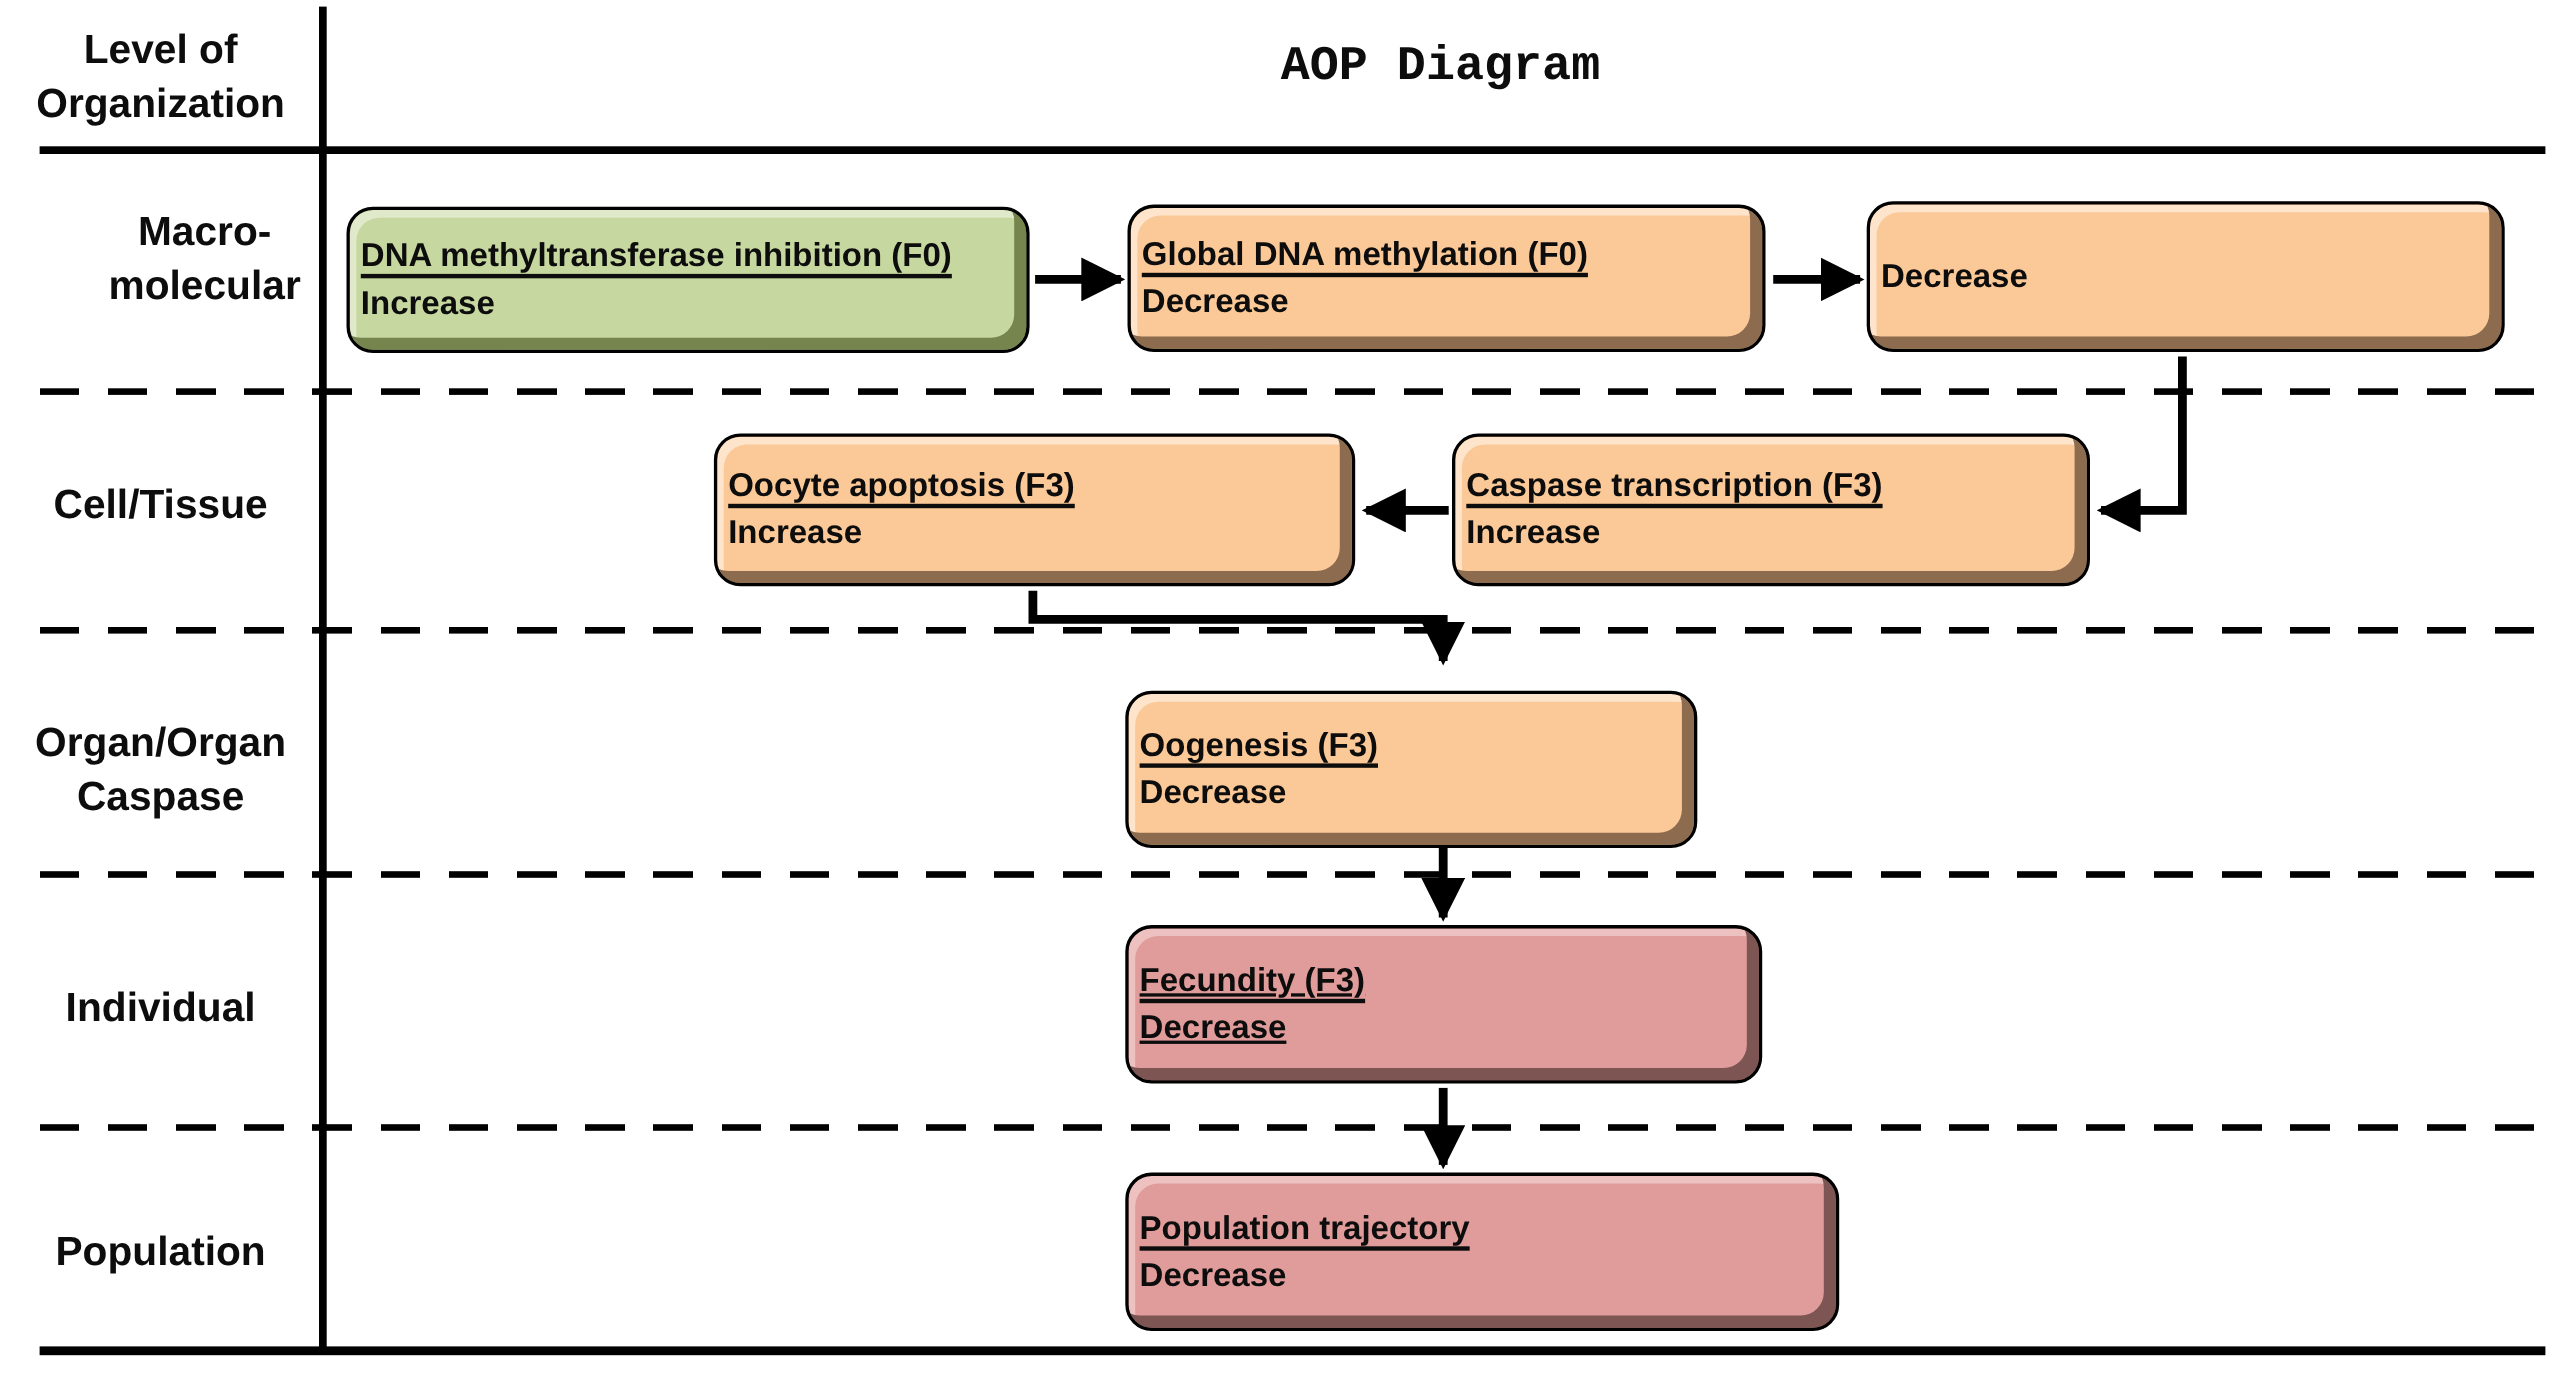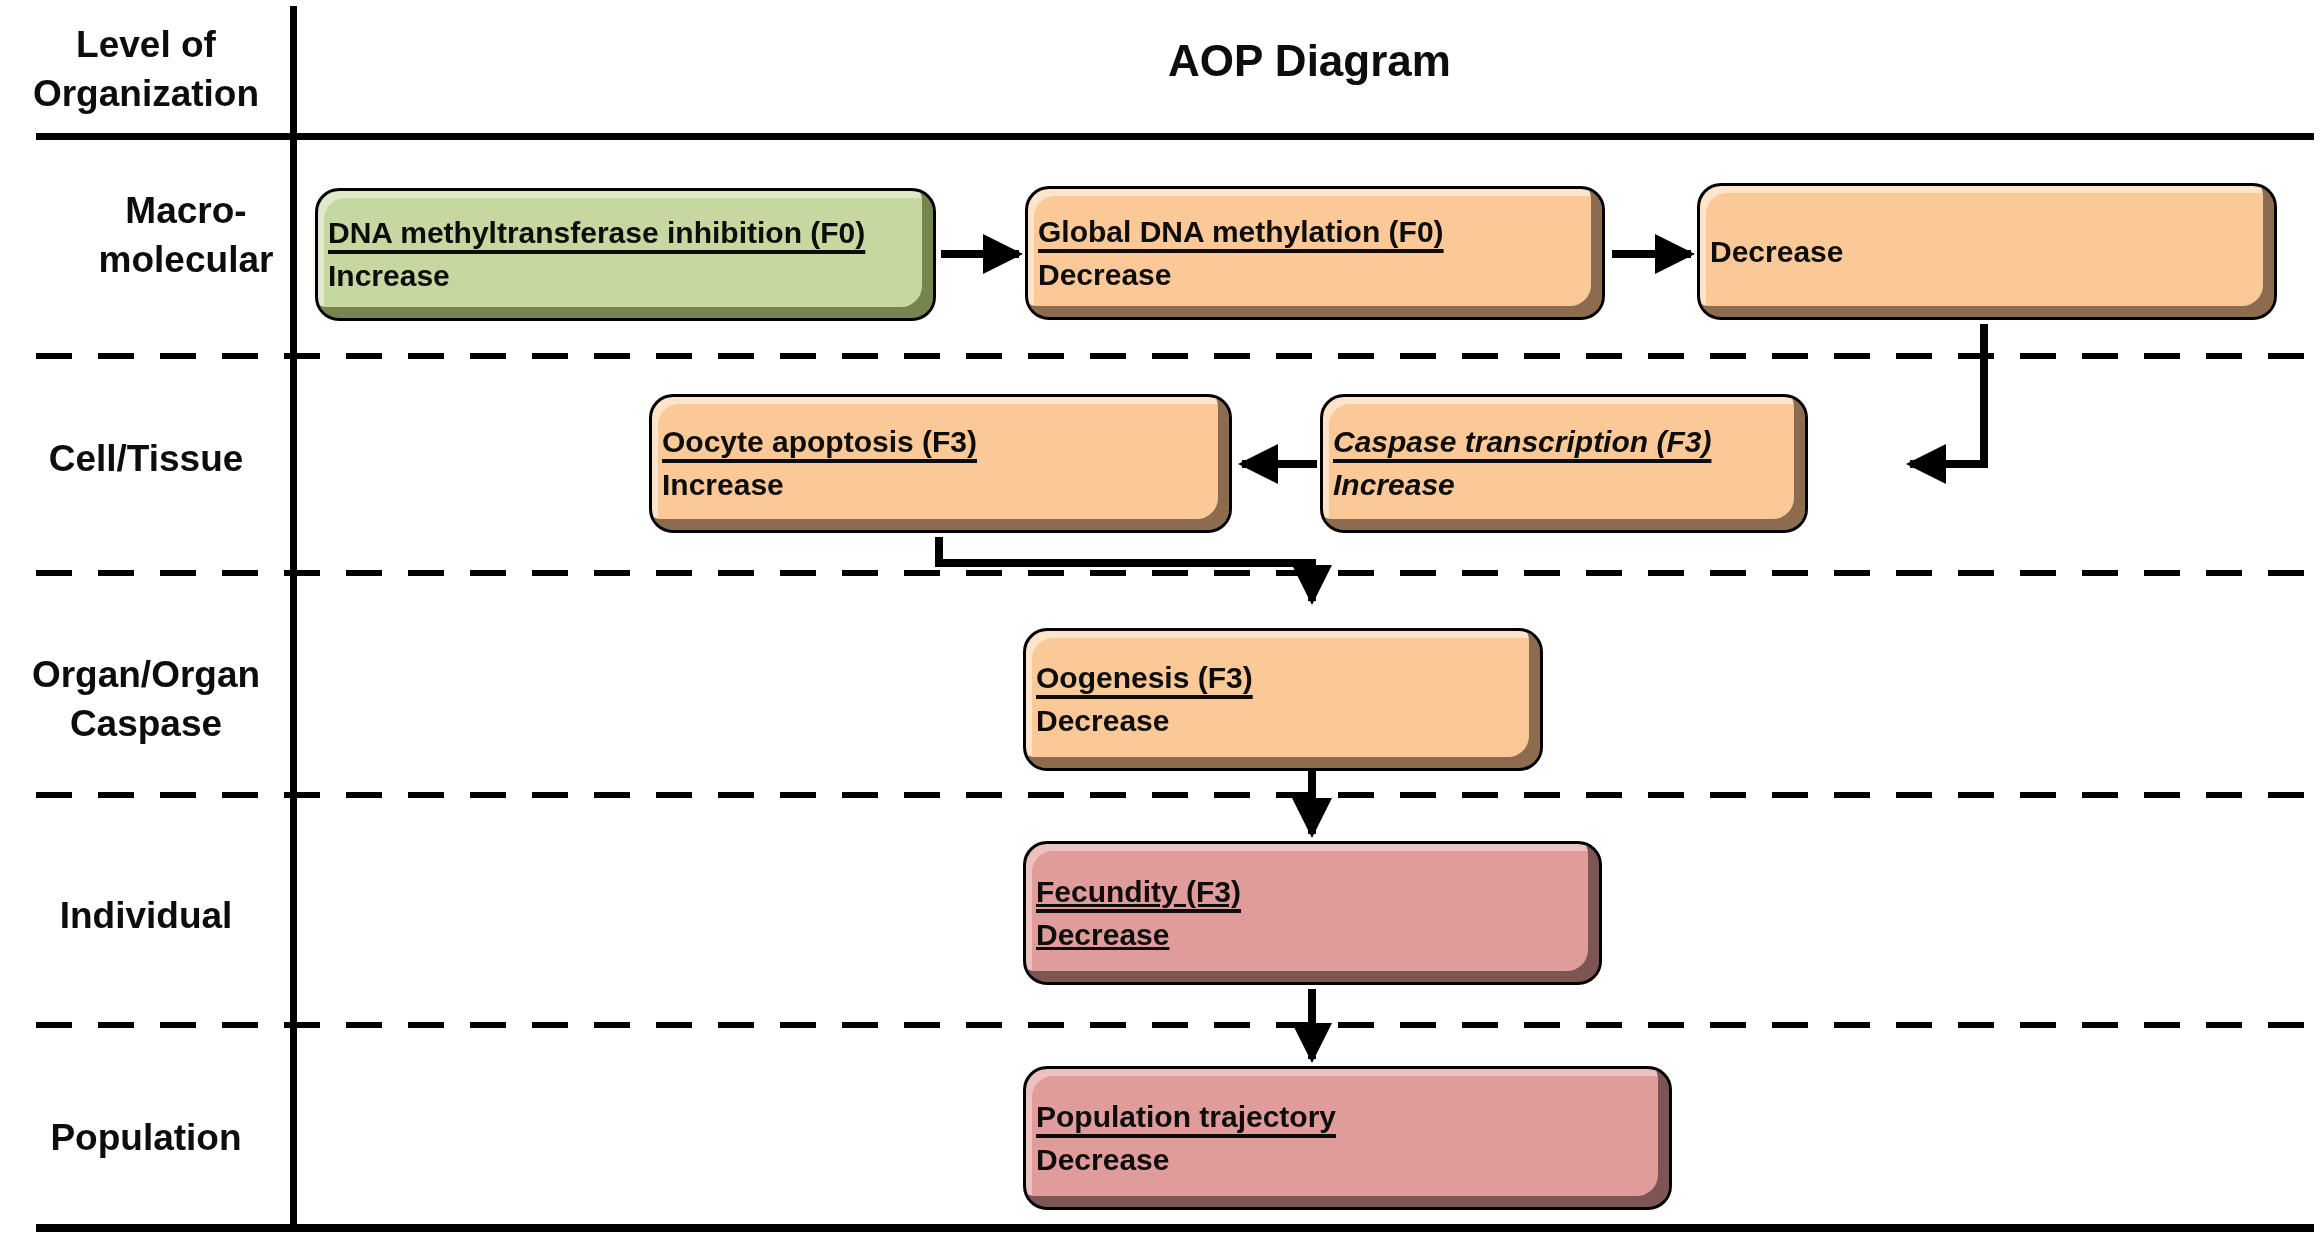--- a/index.html
+++ b/index.html
@@ -22,21 +22,21 @@
     background:repeating-linear-gradient(90deg,#000 0 36px,transparent 36px 62px);
   }
   
   .collabel{
     position:absolute;left:0;width:292px;
     text-align:center;font-size:37px;line-height:49px;
   }
   .header-label{top:20px;}
   .diagram-title{
     position:absolute;left:297px;right:0;top:36px;
-    text-align:center;font-size:44px;
+    text-align:center;font-size:44px;font-family:Liberation Mono, monospace;
   }
   
   .node{
     position:absolute;
     box-sizing:border-box;
     border:3px solid #000;
     border-radius:24px;
     display:flex;flex-direction:column;
     align-items:flex-start;justify-content:center;
     gap:7px;
@@ -59,21 +59,21 @@
   }
   .node.ao{
     background:#e09c9a;
     box-shadow: inset -11px -11px 0 #7d5553, inset 6px 7px 0 rgba(255,255,255,0.38);
   }
   
   #node-mie       {left:315px; top:188px; width:621px; height:133px;}
   #node-ke1       {left:1025px;top:186px; width:580px; height:134px;}
   #node-ke2       {left:1697px;top:183px; width:580px; height:137px;}
   #node-ke3       {left:649px; top:394px; width:583px; height:139px;}
-  #node-ke4       {left:1320px;top:394px; width:488px; height:139px;font-style:italic;}
+  #node-ke4       {left:1320px;top:394px; width:580px; height:139px;}
   #node-ke5       {left:1023px;top:628px; width:520px; height:143px;}
   #node-ao1       {left:1023px;top:841px; width:579px; height:144px;text-decoration:underline;}
   #node-ao2       {left:1023px;top:1066px;width:649px; height:144px;}
   
   #level-macromolecular{top:186px;padding-left:40px;}
   #level-cell-tissue{top:434px;}
   #level-organ-system{top:650px;}
   #level-individual{top:891px;}
   #level-population{top:1113px;}
   svg.edges{position:absolute;left:0;top:0;pointer-events:none;}

